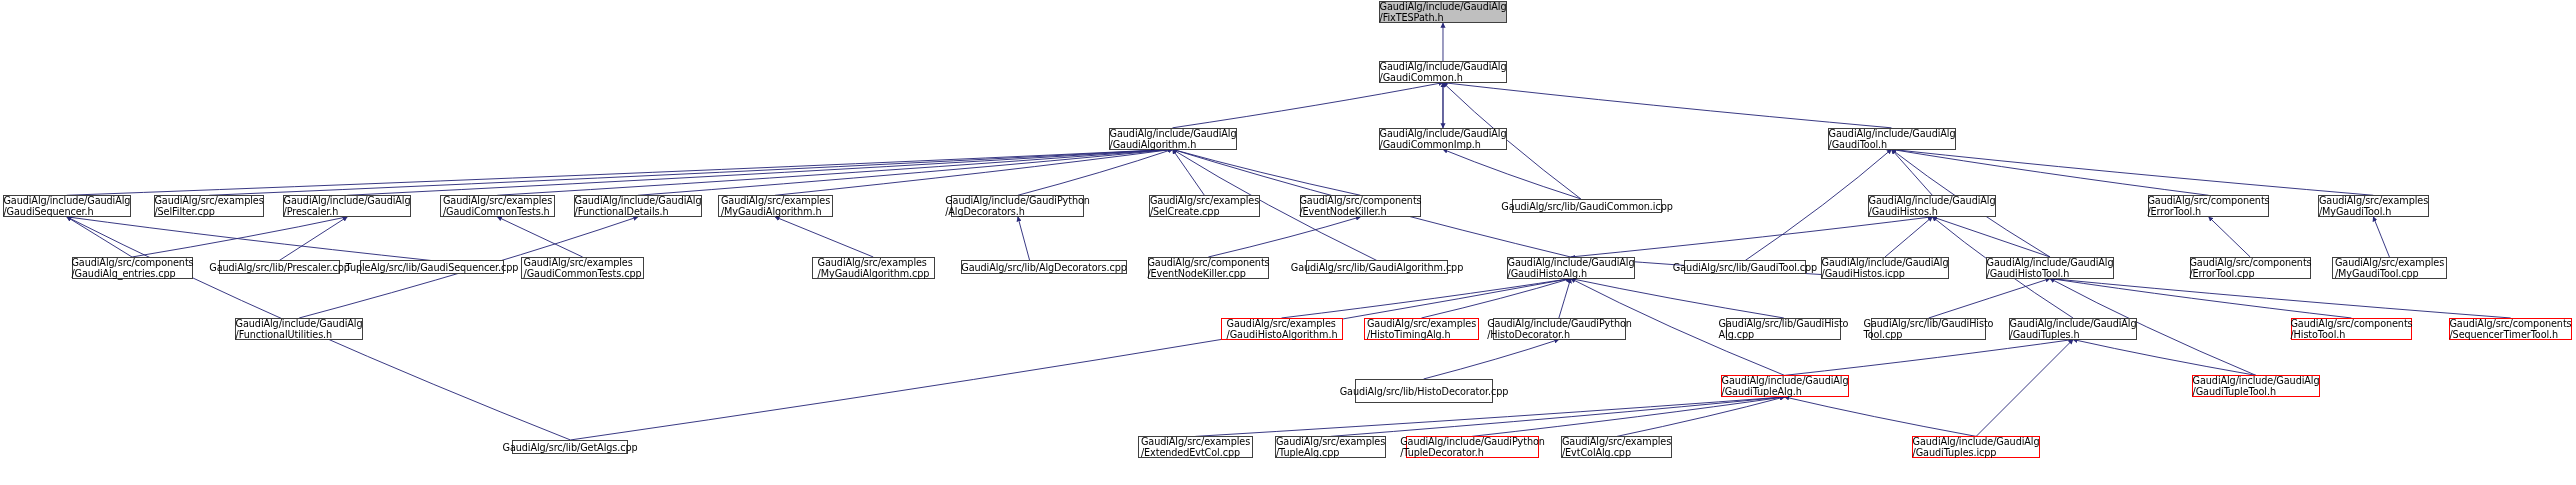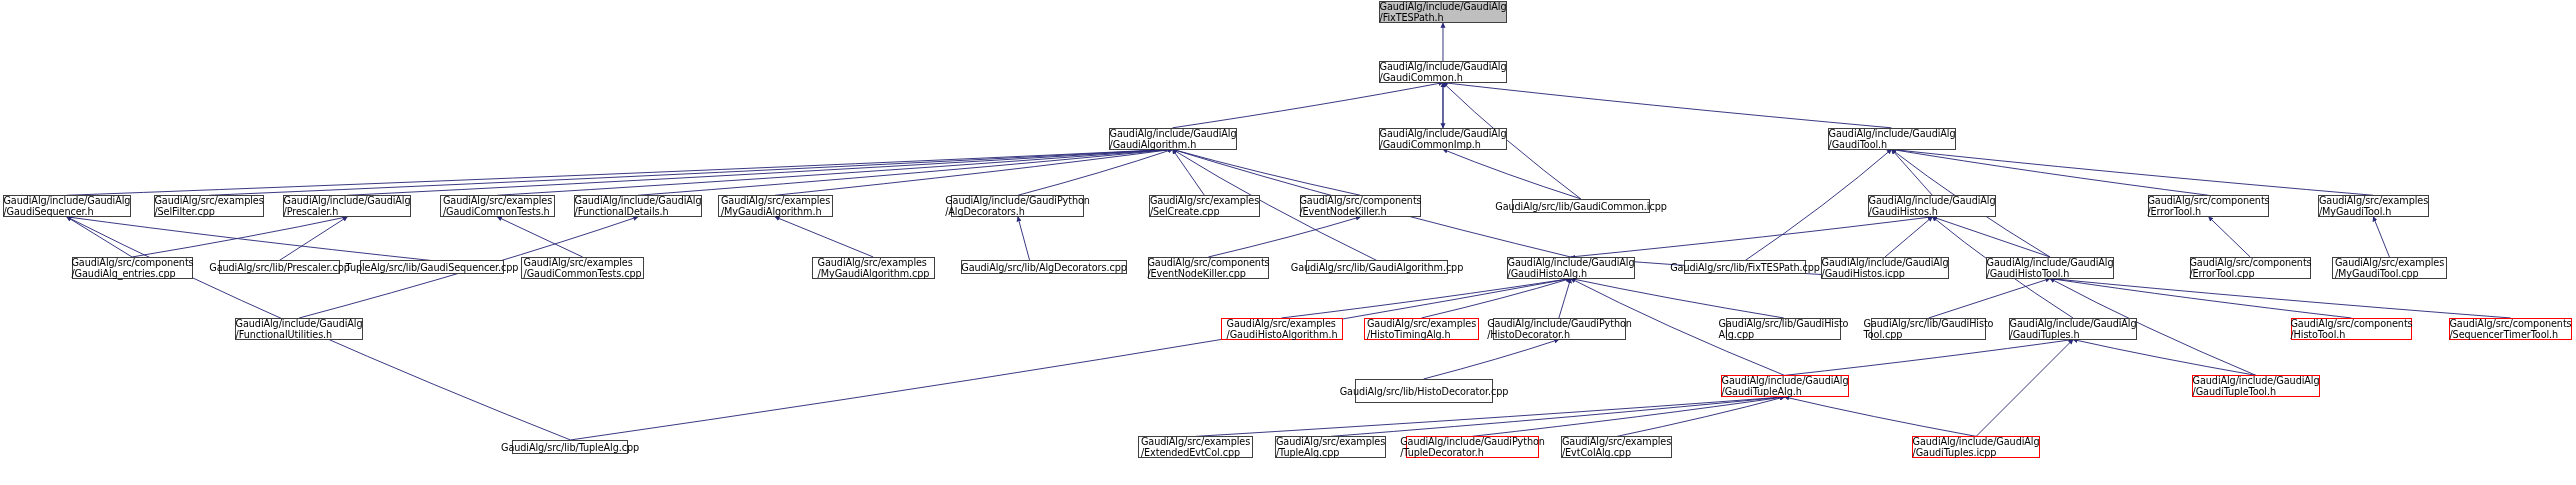--- a/index.html
+++ b/index.html
@@ -107,42 +107,42 @@
       <div class="node" style="left: 574px; top: 195px; width: 128px; height: 21.5px;">GaudiAlg/include/GaudiAlg
 /FunctionalDetails.h</div>
       <div class="node" style="left: 718px; top: 195px; width: 115px; height: 21.5px;">GaudiAlg/src/examples
 /MyGaudiAlgorithm.h</div>
       <div class="node" style="left: 951px; top: 195px; width: 133px; height: 21.5px;">GaudiAlg/include/GaudiPython
 /AlgDecorators.h</div>
       <div class="node" style="left: 1149px; top: 195px; width: 111px; height: 21.5px;">GaudiAlg/src/examples
 /SelCreate.cpp</div>
       <div class="node" style="left: 1300px; top: 195px; width: 121px; height: 21.5px;">GaudiAlg/src/components
 /EventNodeKiller.h</div>
-      <div class="node" style="left: 1512px; top: 199px; width: 138px; height: 14.4px;">GaudiAlg/src/lib/GaudiCommon.icpp</div>
+      <div class="node" style="left: 1512px; top: 199px; width: 150px; height: 14.4px;">GaudiAlg/src/lib/GaudiCommon.icpp</div>
       <div class="node" style="left: 1868px; top: 195px; width: 128px; height: 21.5px;">GaudiAlg/include/GaudiAlg
 /GaudiHistos.h</div>
       <div class="node" style="left: 2148px; top: 195px; width: 121px; height: 21.5px;">GaudiAlg/src/components
 /ErrorTool.h</div>
       <div class="node" style="left: 2318px; top: 195px; width: 111px; height: 21.5px;">GaudiAlg/src/examples
 /MyGaudiTool.h</div>
       <div class="node" style="left: 72px; top: 257px; width: 121px; height: 21.5px;">GaudiAlg/src/components
 /GaudiAlg_entries.cpp</div>
       <div class="node" style="left: 219px; top: 260px; width: 121px; height: 14.4px;">GaudiAlg/src/lib/Prescaler.cpp</div>
       <div class="node" style="left: 360px; top: 260px; width: 144px; height: 14.4px;">TupleAlg/src/lib/GaudiSequencer.cpp</div>
       <div class="node" style="left: 521px; top: 257px; width: 123px; height: 21.5px;">GaudiAlg/src/examples
 /GaudiCommonTests.cpp</div>
       <div class="node" style="left: 812px; top: 257px; width: 123px; height: 21.5px;">GaudiAlg/src/examples
 /MyGaudiAlgorithm.cpp</div>
       <div class="node" style="left: 961px; top: 260px; width: 166px; height: 14.4px;">GaudiAlg/src/lib/AlgDecorators.cpp</div>
       <div class="node" style="left: 1148px; top: 257px; width: 121px; height: 21.5px;">GaudiAlg/src/components
 /EventNodeKiller.cpp</div>
       <div class="node" style="left: 1306px; top: 260px; width: 142px; height: 14.4px;">GaudiAlg/src/lib/GaudiAlgorithm.cpp</div>
       <div class="node" style="left: 1507px; top: 257px; width: 128px; height: 21.5px;">GaudiAlg/include/GaudiAlg
 /GaudiHistoAlg.h</div>
-      <div class="node" style="left: 1684px; top: 260px; width: 122px; height: 14.4px;">GaudiAlg/src/lib/FixTESPath.cpp</div>
+      <div class="node" style="left: 1684px; top: 260px; width: 122px; height: 14.4px;">GaudiAlg/src/lib/GaudiTool.cpp</div>
       <div class="node" style="left: 1821px; top: 257px; width: 128px; height: 21.5px;">GaudiAlg/include/GaudiAlg
 /GaudiHistos.icpp</div>
       <div class="node" style="left: 1986px; top: 257px; width: 128px; height: 21.5px;">GaudiAlg/include/GaudiAlg
 /GaudiHistoTool.h</div>
       <div class="node" style="left: 2190px; top: 257px; width: 121px; height: 21.5px;">GaudiAlg/src/components
 /ErrorTool.cpp</div>
       <div class="node" style="left: 2332px; top: 257px; width: 115px; height: 21.5px;">GaudiAlg/src/examples
 /MyGaudiTool.cpp</div>
       <div class="node" style="left: 235px; top: 318px; width: 128px; height: 21.5px;">GaudiAlg/include/GaudiAlg
 /FunctionalUtilities.h</div>
@@ -160,21 +160,21 @@
 /GaudiTuples.h</div>
       <div class="node red" style="left: 2291px; top: 318px; width: 121px; height: 21.5px;">GaudiAlg/src/components
 /HistoTool.h</div>
       <div class="node red" style="left: 2449px; top: 318px; width: 123px; height: 21.5px;">GaudiAlg/src/components
 /SequencerTimerTool.h</div>
       <div class="node" style="left: 1355px; top: 379px; width: 138px; height: 24px;">GaudiAlg/src/lib/HistoDecorator.cpp</div>
       <div class="node red" style="left: 1721px; top: 375px; width: 128px; height: 21.5px;">GaudiAlg/include/GaudiAlg
 /GaudiTupleAlg.h</div>
       <div class="node red" style="left: 2192px; top: 375px; width: 128px; height: 21.5px;">GaudiAlg/include/GaudiAlg
 /GaudiTupleTool.h</div>
-      <div class="node" style="left: 512px; top: 440px; width: 116px; height: 14.4px;">GaudiAlg/src/lib/TupleAlg.cpp</div>
+      <div class="node" style="left: 512px; top: 440px; width: 116px; height: 14.4px;">GaudiAlg/src/lib/GetAlgs.cpp</div>
       <div class="node" style="left: 1138px; top: 436px; width: 115px; height: 21.5px;">GaudiAlg/src/examples
 /ExtendedEvtCol.cpp</div>
       <div class="node" style="left: 1275px; top: 436px; width: 111px; height: 21.5px;">GaudiAlg/src/examples
 /TupleAlg.cpp</div>
       <div class="node red" style="left: 1406px; top: 436px; width: 133px; height: 21.5px;">GaudiAlg/include/GaudiPython
 /TupleDecorator.h</div>
       <div class="node" style="left: 1561px; top: 436px; width: 111px; height: 21.5px;">GaudiAlg/src/examples
 /EvtColAlg.cpp</div>
       <div class="node red" style="left: 1912px; top: 436px; width: 128px; height: 21.5px;">GaudiAlg/include/GaudiAlg
 /GaudiTuples.icpp</div>

